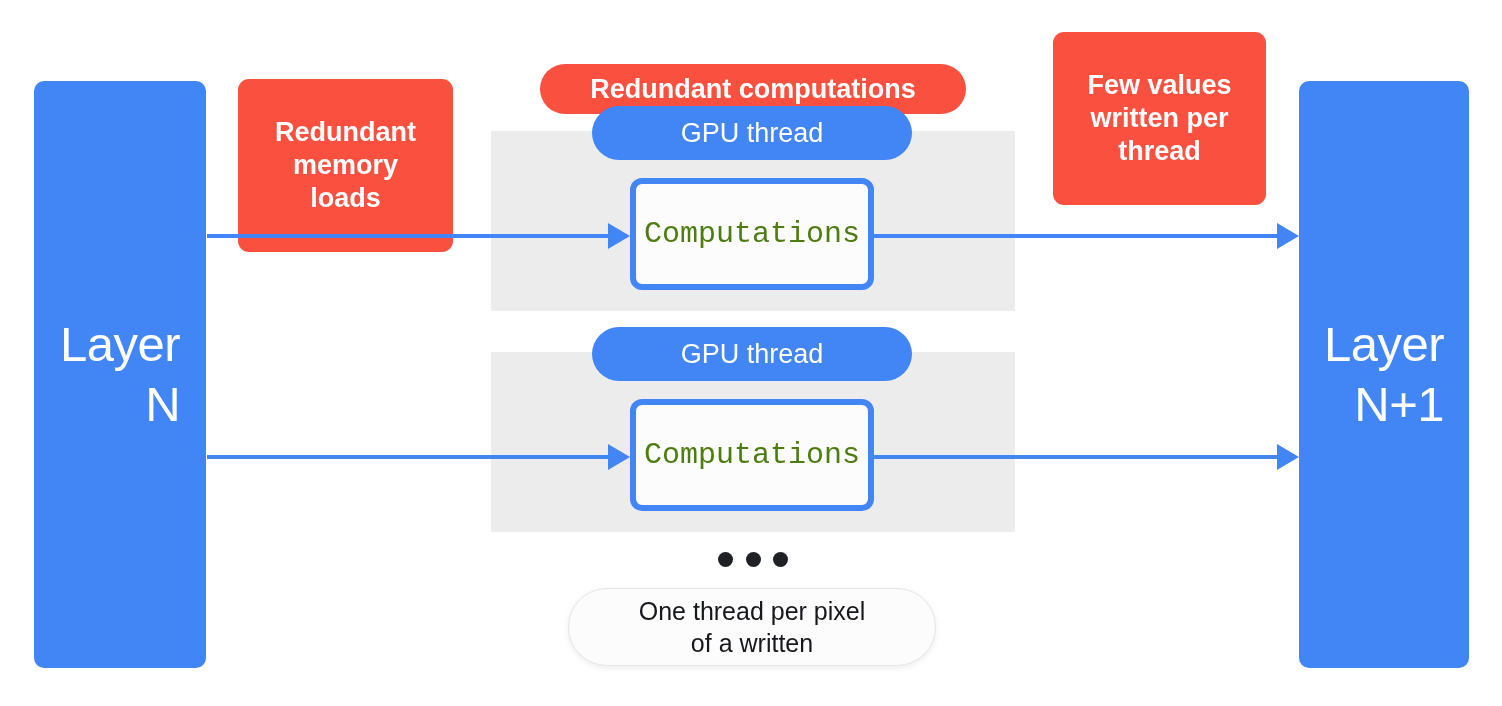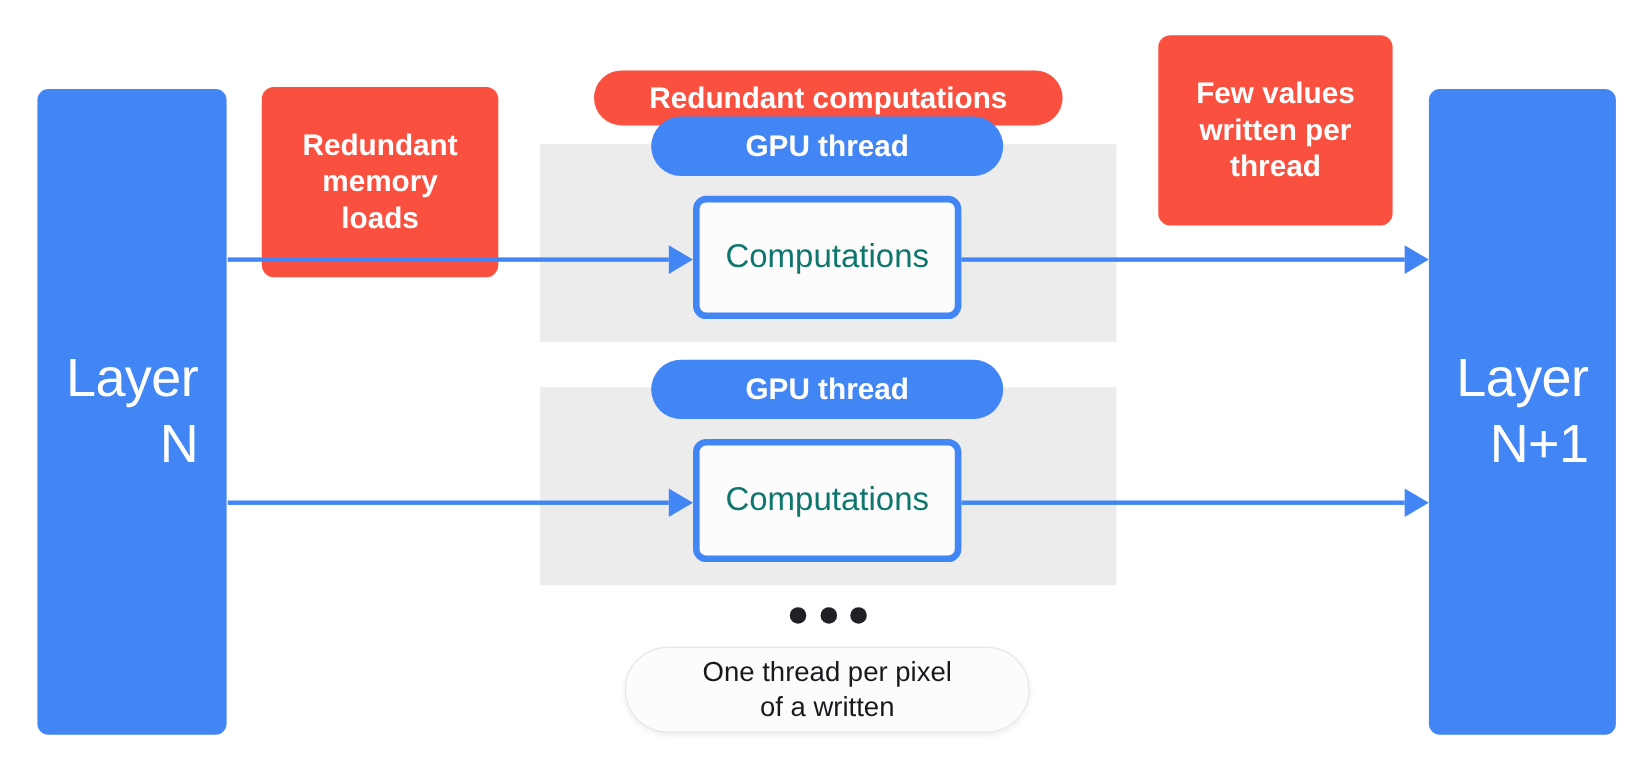--- a/index.html
+++ b/index.html
@@ -103,21 +103,21 @@
   
   .gpu-pill {
     position: absolute;
     left: 592px;
     width: 320px;
     height: 54px;
     background: #4285F4;
     border-radius: 27px;
     color: #ffffff;
     font-size: 27px;
-    font-weight: bold;
+    font-weight: normal;
     display: flex;
     align-items: center;
     justify-content: center;
   }
   #gpu-pill-1 { top: 106px; }
   #gpu-pill-2 { top: 327px; }
 
   
   .comp-box {
     position: absolute;
@@ -125,21 +125,22 @@
     width: 244px;
     height: 112px;
     background: #FCFCFC;
     border: 6px solid #4285F4;
     border-radius: 12px;
     box-sizing: border-box;
     display: flex;
     align-items: center;
     justify-content: center;
     font-size: 30px;
-    color: #0f766e;
+    color: #4d7c0f;
+    font-family: Liberation Mono, monospace;
   }
   #comp-box-1 { top: 178px; }
   #comp-box-2 { top: 399px; }
 
   
   .arrow-line {
     position: absolute;
     height: 4px;
     background: #4285F4;
   }

